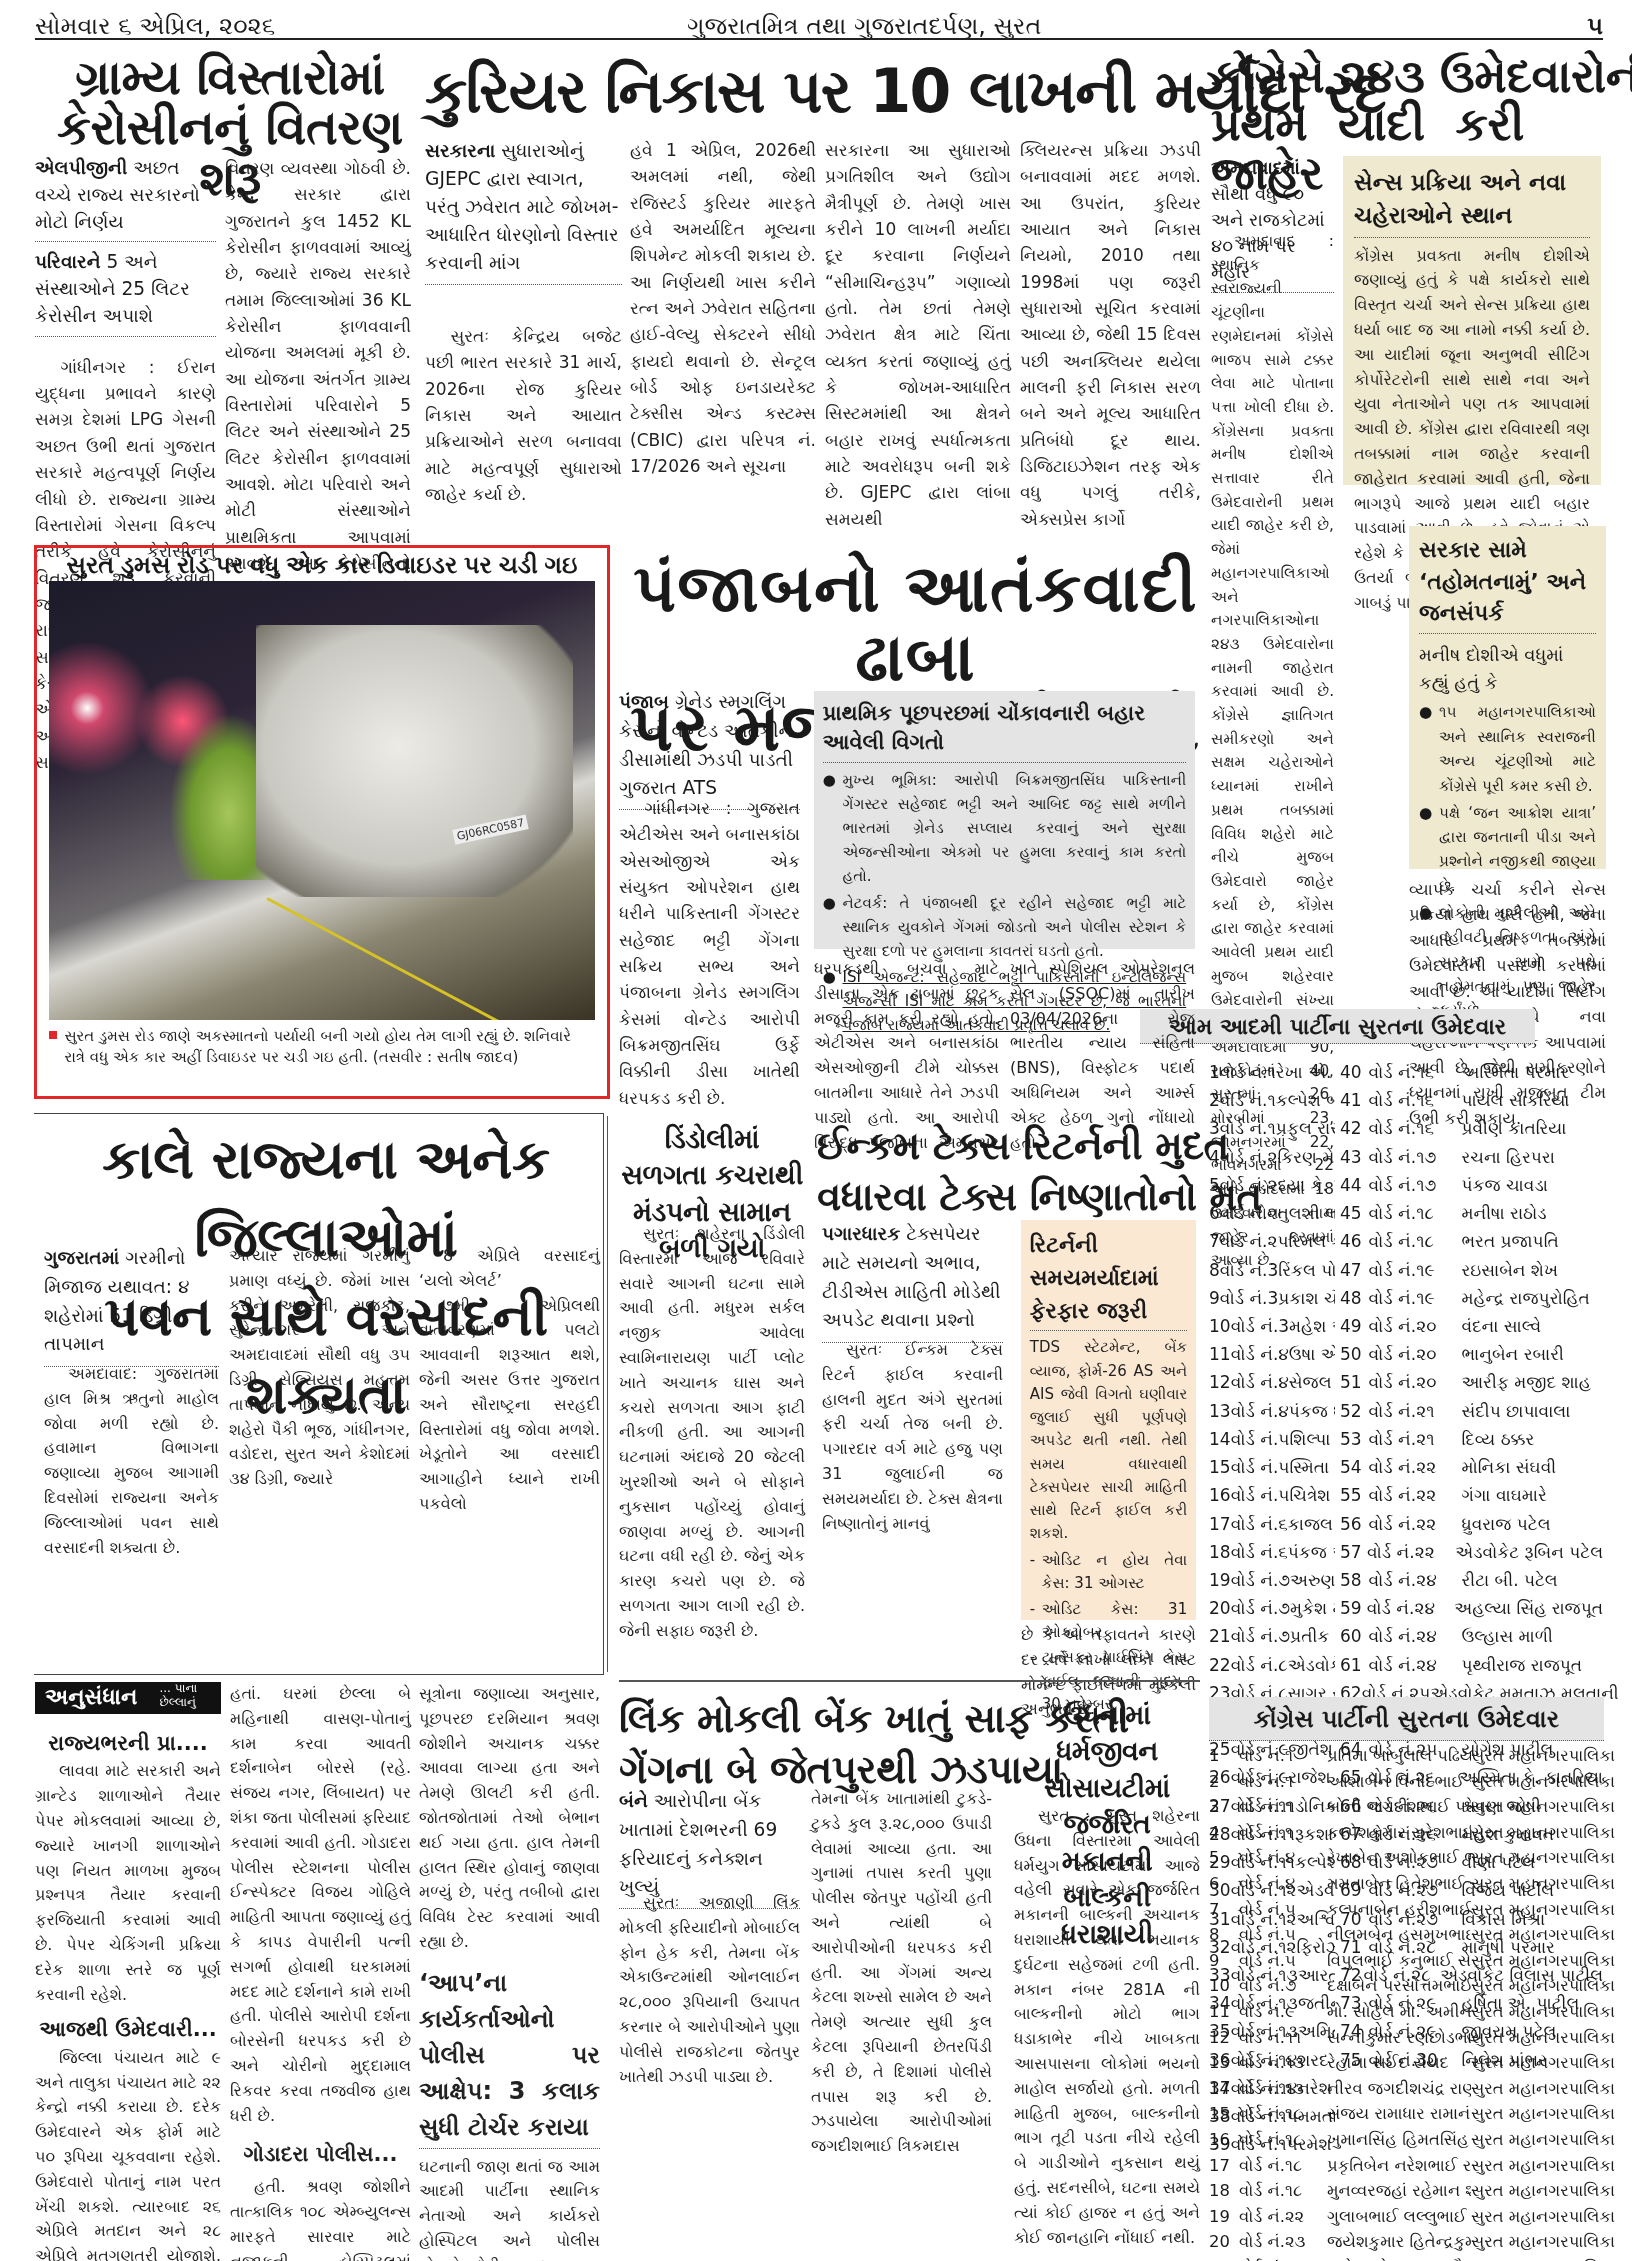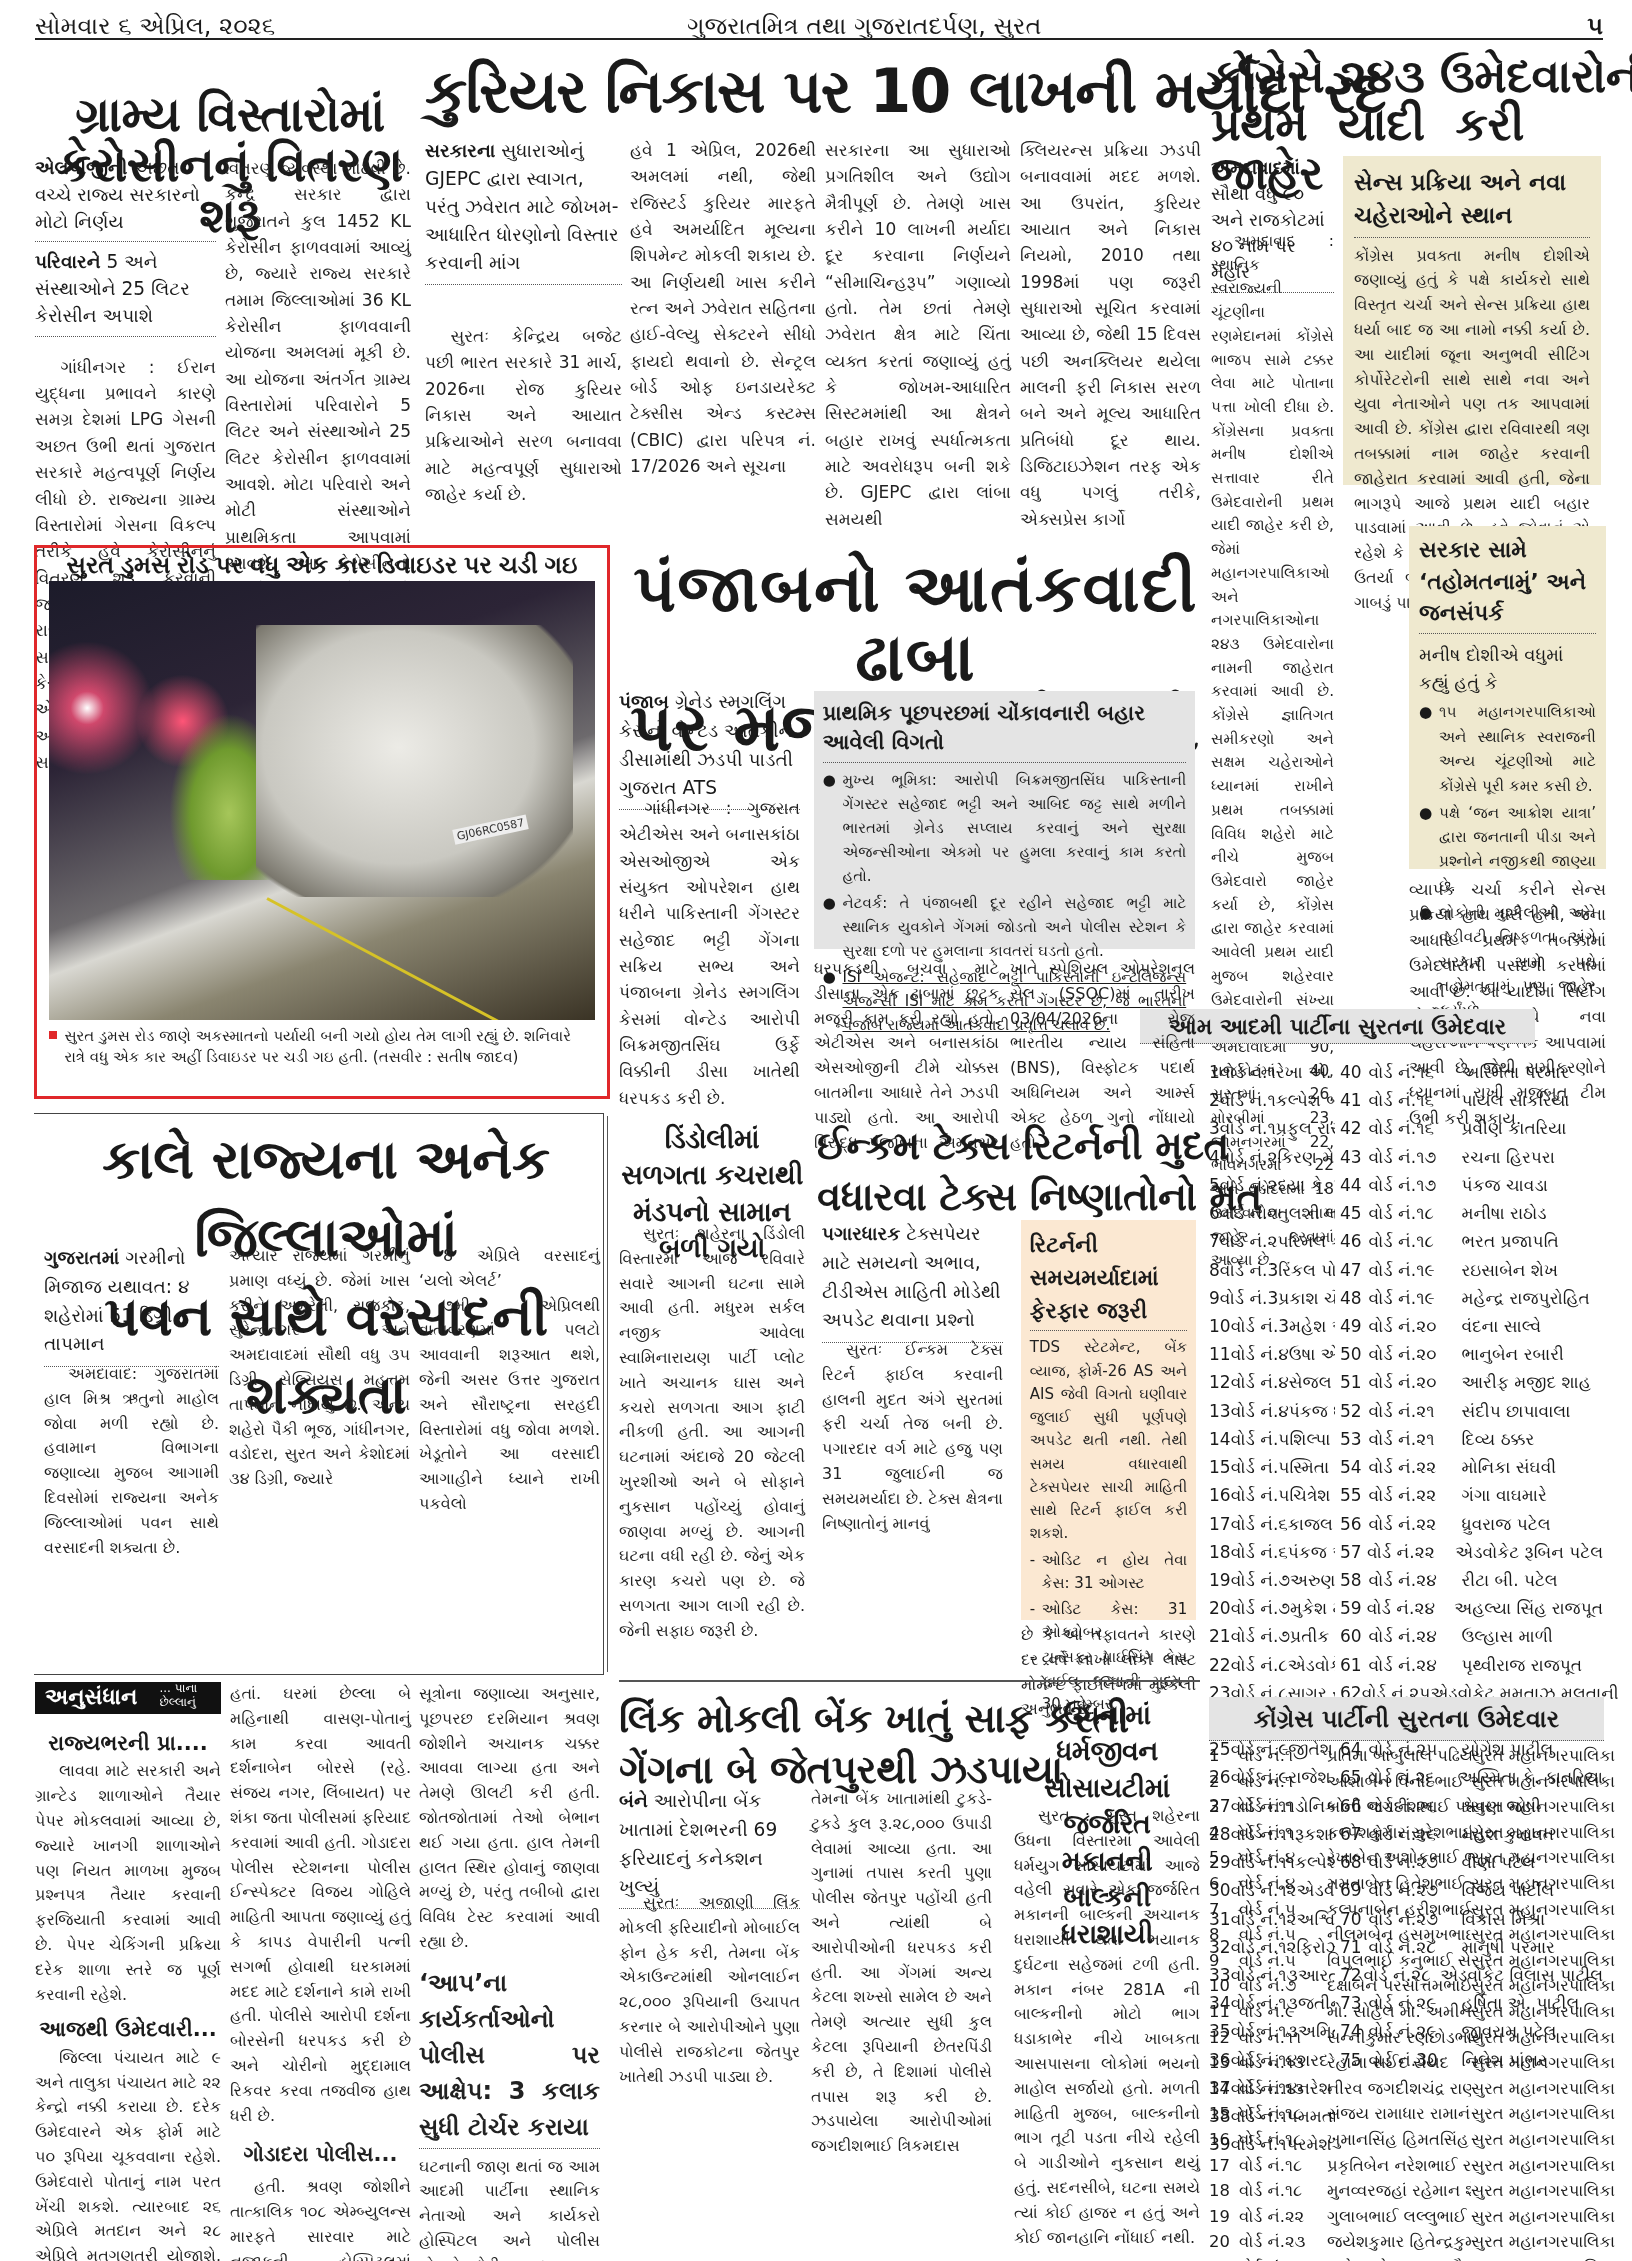--- a/index.html
+++ b/index.html
@@ -37,21 +37,21 @@
 </head>
 <body>
 
 <div class="abs masthead">
   <span>સોમવાર ૬ એપ્રિલ, ૨૦૨૬</span>
   <span class="center">ગુજરાતમિત્ર તથા ગુજરાતદર્પણ, સુરત</span>
   <span style="font-weight:bold;">૫</span>
 </div>
 <div class="abs rule-top"></div>
 
-<div class="abs hl" style="left:38px; top:52px; width:384px; font-size:48px; text-align:center;margin-top:37px;">
+<div class="abs hl" style="left:38px; top:52px; width:384px; font-size:48px; text-align:center;">
   <div>ગ્રામ્ય વિસ્તારોમાં</div>
   <div>કેરોસીનનું વિતરણ શરૂ</div>
 </div>
 <div class="abs" style="left:35px; top:155px; width:181px;">
   <div class="deck dots" style="padding-bottom:5.5px;">
     <b>એલપીજીની</b><span> અછત વચ્ચે રાજ્ય સરકારનો મોટો નિર્ણય</span>
   </div>
   <div class="deck dots" style="padding:6.6px 0;">
     <b>પરિવારને</b><span> 5 અને સંસ્થાઓને 25 લિટર કેરોસીન અપાશે</span>
   </div>

